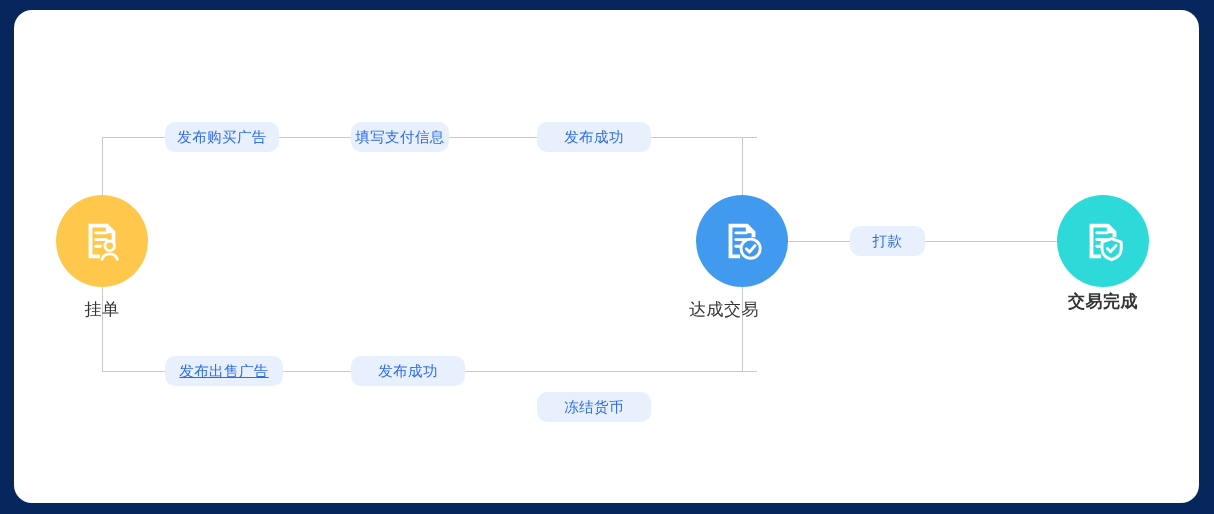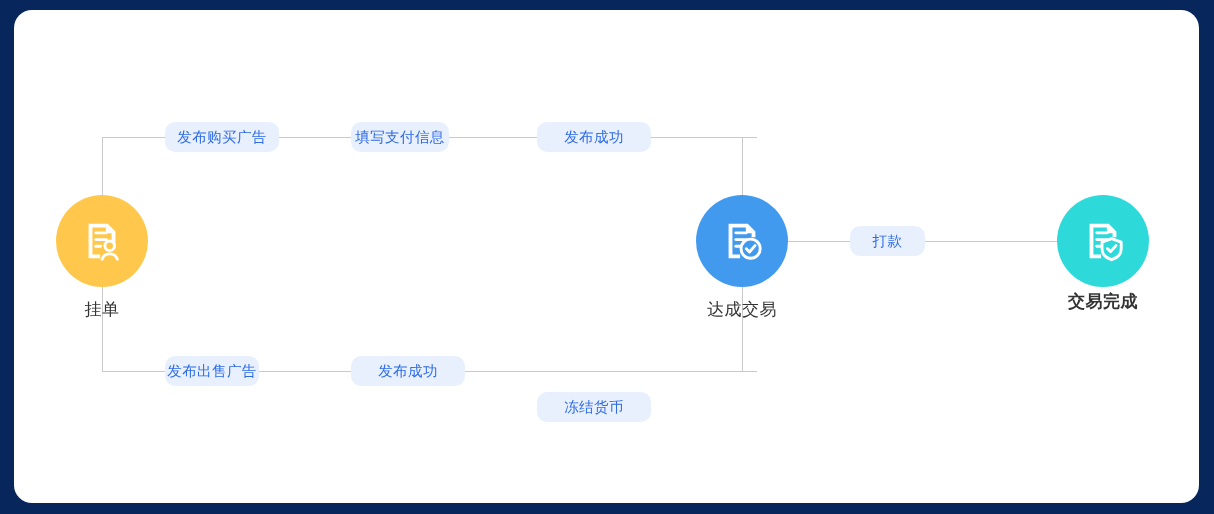--- a/index.html
+++ b/index.html
@@ -115,41 +115,41 @@
         <svg viewBox="0 0 48 48" fill="none" xmlns="http://www.w3.org/2000/svg">
           <path d="M10 6 H30 L38 14 V20 H34 V16 H28 V10 H14 V38 H22 V42 H10 Z" fill="#ffffff"></path>
           <rect x="16" y="14" width="14" height="3" rx="1.5" fill="#ffffff"></rect>
           <rect x="16" y="21" width="14" height="3" rx="1.5" fill="#ffffff"></rect>
           <rect x="16" y="28" width="8" height="3" rx="1.5" fill="#ffffff"></rect>
           <circle cx="33" cy="32" r="10" fill="#429aee" stroke="#ffffff" stroke-width="3"></circle>
           <path d="M28.5 32.2 L31.8 35.5 L37.6 28.8" fill="none" stroke="#ffffff" stroke-width="3" stroke-linecap="round" stroke-linejoin="round"></path>
         </svg>
       </span>
     </div>
-    <div class="node-caption" style="left:618px; top:288px;font-family:Liberation Serif, serif;">达成交易</div>
+    <div class="node-caption" style="left:600px; top:288px;font-family:Liberation Serif, serif;">达成交易</div>
 
     <div class="node" style="left:1043px; top:185px; background:#2ed9d9;">
       <span>
         <svg viewBox="0 0 48 48" fill="none" xmlns="http://www.w3.org/2000/svg">
           <path d="M10 6 H30 L38 14 V20 H34 V16 H28 V10 H14 V38 H22 V42 H10 Z" fill="#ffffff"></path>
           <rect x="16" y="14" width="14" height="3" rx="1.5" fill="#ffffff"></rect>
           <rect x="16" y="21" width="14" height="3" rx="1.5" fill="#ffffff"></rect>
           <rect x="16" y="28" width="8" height="3" rx="1.5" fill="#ffffff"></rect>
           <path d="M33 21.5 L43 25.2 V32 C43 38 38.4 41.8 33 43.5
                    C27.6 41.8 23 38 23 32 V25.2 Z" fill="#2ed9d9" stroke="#ffffff" stroke-width="3" stroke-linejoin="round"></path>
           <path d="M28.6 31.8 L31.9 35.1 L37.6 28.7" fill="none" stroke="#ffffff" stroke-width="3" stroke-linecap="round" stroke-linejoin="round"></path>
         </svg>
       </span>
     </div>
     <div class="node-caption" style="left:979px; top:280px;font-weight:bold;">交易完成</div>
 
     <div class="pill" style="left:151px; top:112px; width:114px;">发布购买广告</div>
     <div class="pill" style="left:337px; top:112px; width:98px;">填写支付信息</div>
     <div class="pill" style="left:523px; top:112px; width:114px;">发布成功</div>
 
-    <div class="pill" style="left:151px; top:346px; width:94px;">发布出售广告</div>
+    <div class="pill" style="left:151px; top:346px; width:118px;text-decoration:underline;">发布出售广告</div>
     <div class="pill" style="left:337px; top:346px; width:114px;">发布成功</div>
     <div class="pill" style="left:523px; top:346px; width:114px;margin-top:36px;">冻结货币</div>
 
     <div class="pill" style="left:791px; top:216px; width:75px;margin-left:45px;">打款</div>
 
   </div>
 </div>
 
 </body></html>

